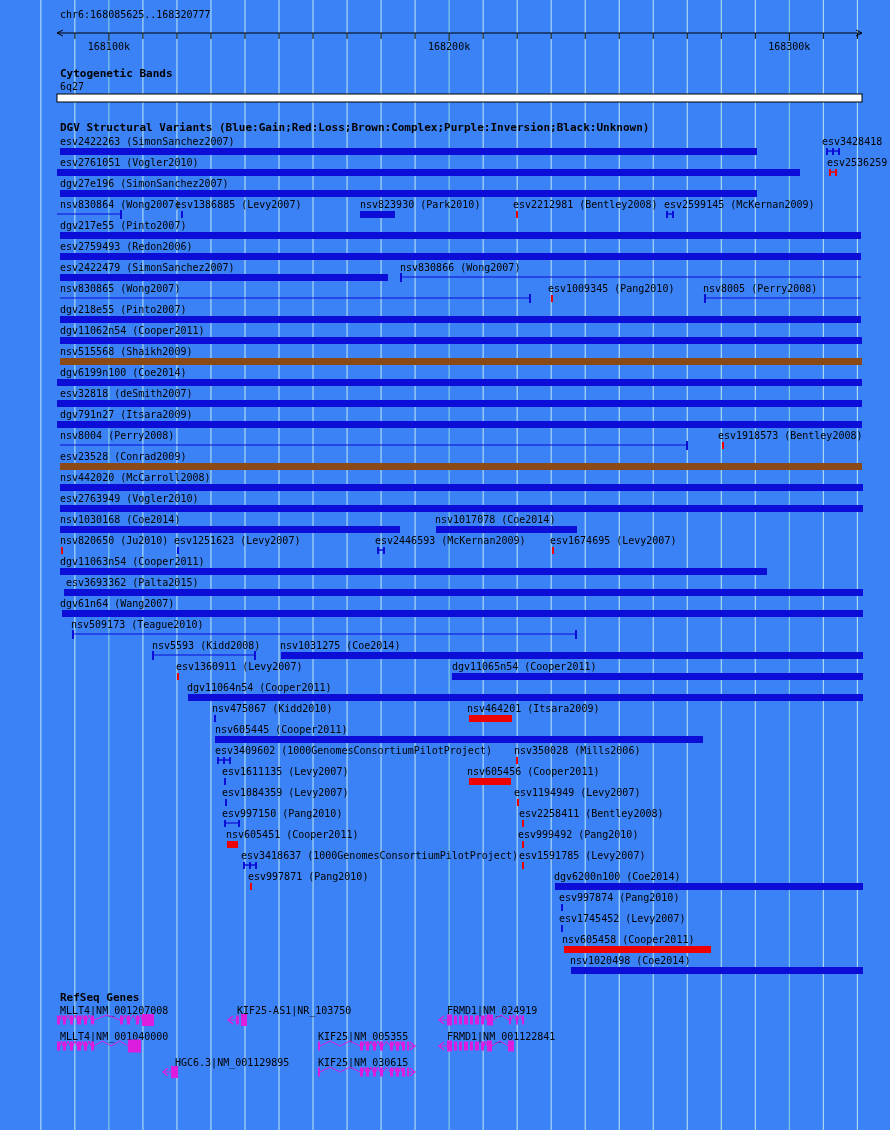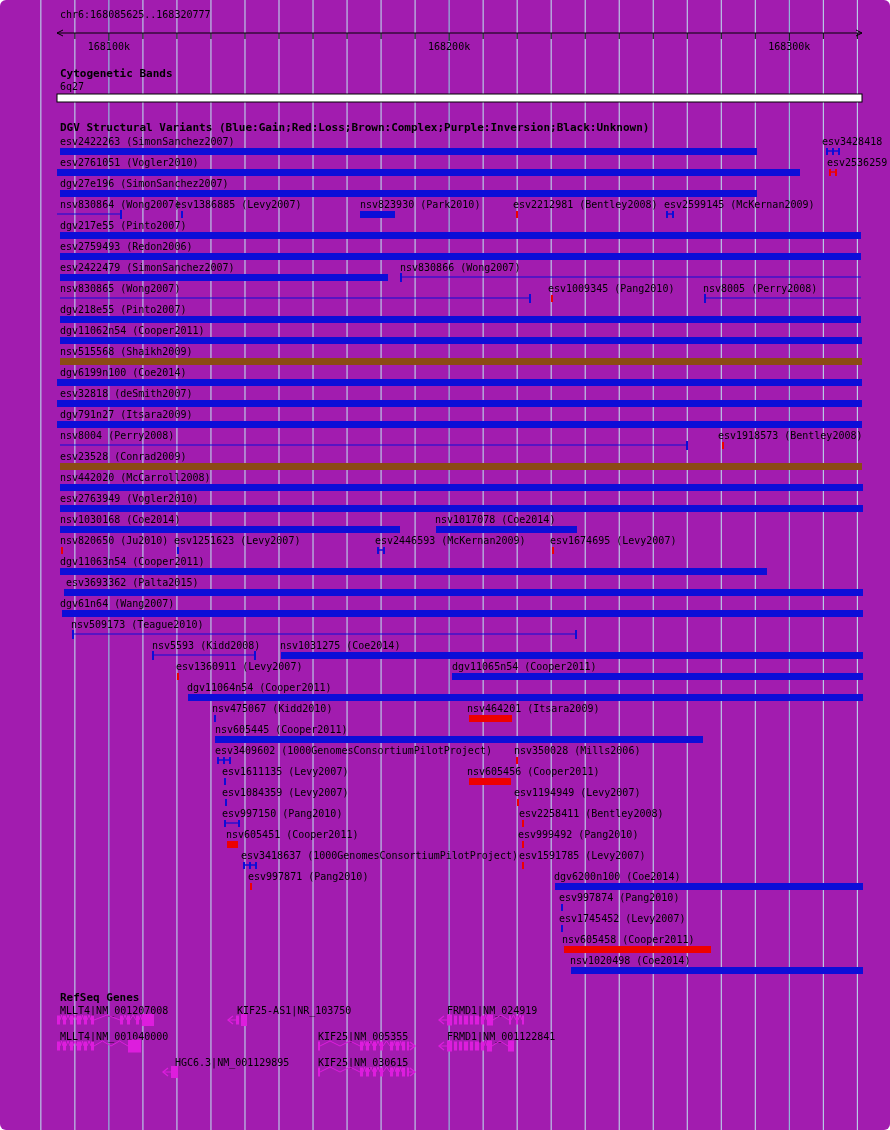--- a/index.html
+++ b/index.html
@@ -1,16 +1,16 @@
 <!DOCTYPE html>
 <html><head>
 <meta charset="utf-8">
 <style>
   html,body{margin:0;padding:0;background:#ffffff;}
-  .page{position:relative;width:890px;height:1130px;background:#a21caf;overflow:hidden;border-radius:6px;}
+  .page{position:relative;width:890px;height:1130px;background:#3b82f6;overflow:hidden;}
   svg{display:block;}
   text{fill:#000;}
   .t{font:10px "DejaVu Sans Mono", monospace;}
   .h{font:bold 11px "DejaVu Sans Mono", monospace;}
 </style>
 </head>
 <body>
 
 <div class="page">
   <svg id="browser-svg" width="890" height="1130" viewBox="0 0 890 1130">

